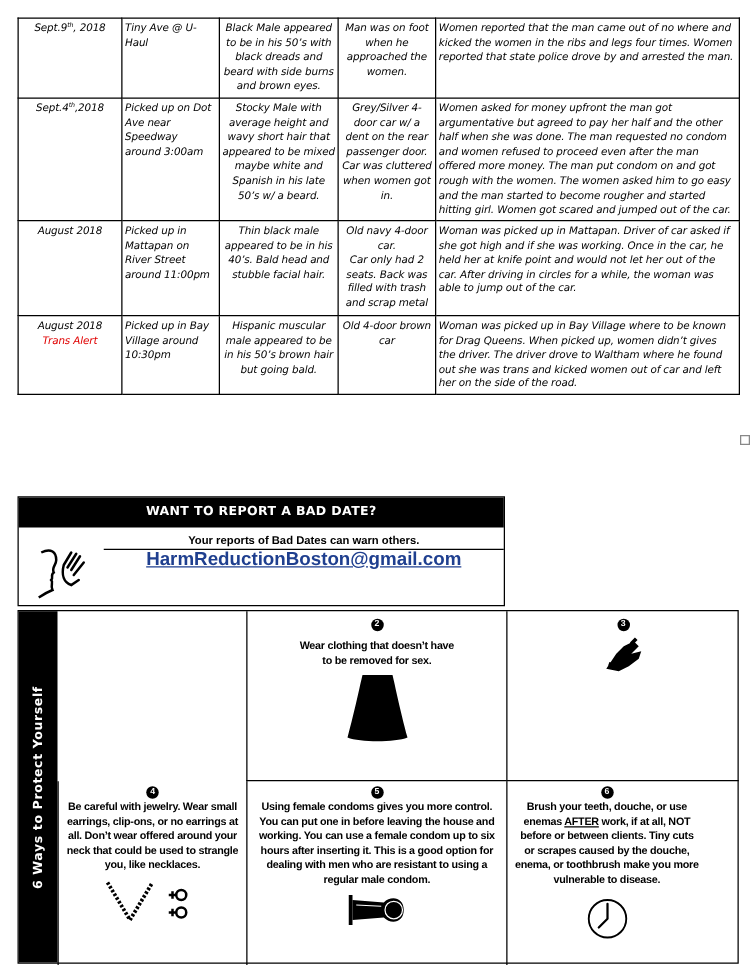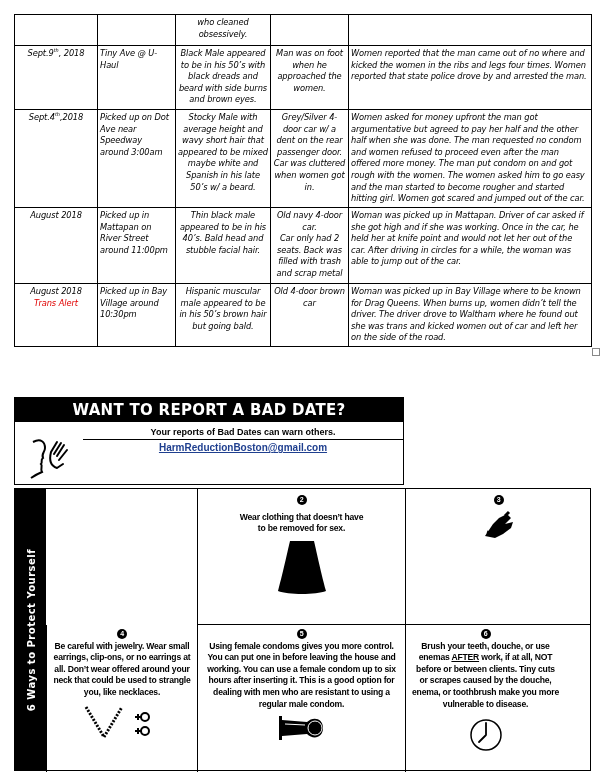--- a/index.html
+++ b/index.html
@@ -6,26 +6,26 @@
     body { width:603px; height:783px; position:relative; overflow:hidden; font-family:"DejaVu Sans", sans-serif; color:#000; }
     .t { position:absolute; border-collapse:collapse; table-layout:fixed; left:14px; top:14px; width:577px; }
     .t td { border:1px solid #000; vertical-align:top; font-style:italic; font-size:8.3px; line-height:11.6px; padding:2px 2px; letter-spacing:-0.1px; }
     .t td.c { text-align:center; }
     .t td.c0 { text-align:center; }
     .trans { color:#e00000; font-style:italic; }
     sup { font-size:5px; line-height:0; }
     .corner { position:absolute; left:592px; top:348px; width:6px; height:6px; border:1px solid #888; }
 
     .report { position:absolute; left:14px; top:397px; width:390px; height:88px; border:1px solid #000; box-sizing:border-box; }
-    .report-head { position:absolute; left:0; top:0; width:100%; height:24px; background:#000; color:#fff; font-family:"DejaVu Sans", sans-serif; font-weight:bold; font-size:15px; text-align:center; line-height:24px; letter-spacing:0.3px; }
+    .report-head { position:absolute; left:0; top:0; width:100%; height:24px; background:#000; color:#fff; font-family:"DejaVu Sans", sans-serif; font-weight:bold; font-size:10px; text-align:center; line-height:24px; letter-spacing:0.3px; }
     .report-icon { position:absolute; left:12px; top:34px; width:48px; height:48px; }
     .report-body { position:absolute; left:68px; top:28px; width:320px; text-align:center; font-family:"Liberation Sans", sans-serif; font-size:9px; }
     .rb-line1 { font-weight:bold; height:13px; line-height:13px; border-bottom:1px solid #000; }
     .rb-line2 { line-height:12px; padding-top:1px; border-bottom:1px solid #000; padding-bottom:1px;}
-    .rb-line3 { line-height:15px; font-weight:bold; font-size:10px; }
+    .rb-line3 { line-height:15px; font-weight:bold; font-size:15px; }
     .rb-line3 a { color:#1f3f8f; text-decoration:underline; }
     .u { text-decoration:underline; font-weight:bold; }
 
     .ways { position:absolute; left:14px; top:488px; width:577px; height:283px; border:1px solid #000; box-sizing:border-box; }
     .side { position:absolute; left:0; top:0; width:31px; height:100%; background:#000; }
     .side-text { position:absolute; left:50%; top:50%; transform:translate(-50%,-50%) rotate(-90deg); white-space:nowrap; color:#fff; font-weight:bold; font-size:10px; font-family:"DejaVu Sans", sans-serif; letter-spacing:0.5px; }
     .cell { position:absolute; box-sizing:border-box; border-left:1px solid #000; border-bottom:1px solid #000; text-align:center; font-family:"Liberation Sans", sans-serif; font-weight:bold; font-size:8.6px; line-height:11.6px; letter-spacing:-0.2px; transform-origin:center; }
     .num { display:inline-block; width:10px; height:10px; border-radius:50%; background:#000; color:#fff; font-size:7px; line-height:10px; text-align:center; margin-top:6px; }
     .ctext { display:block; margin:4px 6px 0 6px; }
     .ico { display:block; margin:6px auto 0 auto; }
@@ -35,27 +35,20 @@
 
 <table class="t">
   <colgroup>
     <col style="width:83px">
       <col style="width:78px">
       <col style="width:95px">
       <col style="width:78px">
       <col style="width:243px">
   </colgroup>
   <tbody>
-      <tr style="height:31px">
-    <td class="c0"></td>
-    <td></td>
-    <td class="c">who cleaned obsessively.</td>
-    <td class="c"></td>
-    <td></td>
-  </tr>
   <tr style="height:64px">
     <td class="c0"><span>Sept.9</span><sup>th</sup><span>, 2018</span></td>
     <td>Tiny Ave @ U-Haul</td>
     <td class="c">Black Male appeared to be in his 50’s with black dreads and beard with side burns and brown eyes.</td>
     <td class="c">Man was on foot when he approached the women.</td>
     <td>Women reported that the man came out of no where and kicked the women in the ribs and legs four times. Women reported that state police drove by and arrested the man.</td>
   </tr>
   <tr style="height:98px">
     <td class="c0"><span>Sept.4</span><sup>th</sup><span>,2018</span></td>
     <td>Picked up on Dot Ave near Speedway around 3:00am</td>
@@ -74,21 +67,21 @@
     <td>Woman was picked up in Mattapan. Driver of car asked if she got high and if she was working. Once in the car, he held her at knife point and would not let her out of the car. After driving in circles for a while, the woman was able to jump out of the car.</td>
   </tr>
   <tr style="height:63px">
     <td class="c0">
           <div>August 2018</div>
           <div class="trans">Trans Alert</div>
         </td>
     <td>Picked up in Bay Village around 10:30pm</td>
     <td class="c">Hispanic muscular male appeared to be in his 50’s brown hair but going bald.</td>
     <td class="c">Old 4-door brown car</td>
-    <td>Woman was picked up in Bay Village where to be known for Drag Queens. When burns up, women didn’t tell the driver. The driver drove to Waltham where he found out she was trans and kicked women out of car and left her on the side of the road.</td>
+    <td>Woman was picked up in Bay Village where to be known for Drag Queens. When picked up, women didn’t gives the driver. The driver drove to Waltham where he found out she was trans and kicked women out of car and left her on the side of the road.</td>
   </tr>
 </tbody>
   </table>
 <div class="corner"></div>
 
 <div class="report">
   <div class="report-head">WANT TO REPORT A BAD DATE?</div>
   <svg class="report-icon" viewBox="0 0 48 48">
     <path d="M6 10 C14 6 18 10 18 16 C18 20 14 22 16 26 C13 28 16 30 14 32 C16 34 13 36 15 40 C10 42 7 44 4 46" fill="none" stroke="#000" stroke-width="2"></path>
     <path d="M24 20 L30 10 M27 22 L34 11 M30 24 L37 13 M32 28 L40 18 M24 20 C22 28 24 34 30 36 L36 32" fill="none" stroke="#000" stroke-width="2" stroke-linecap="round"></path>

